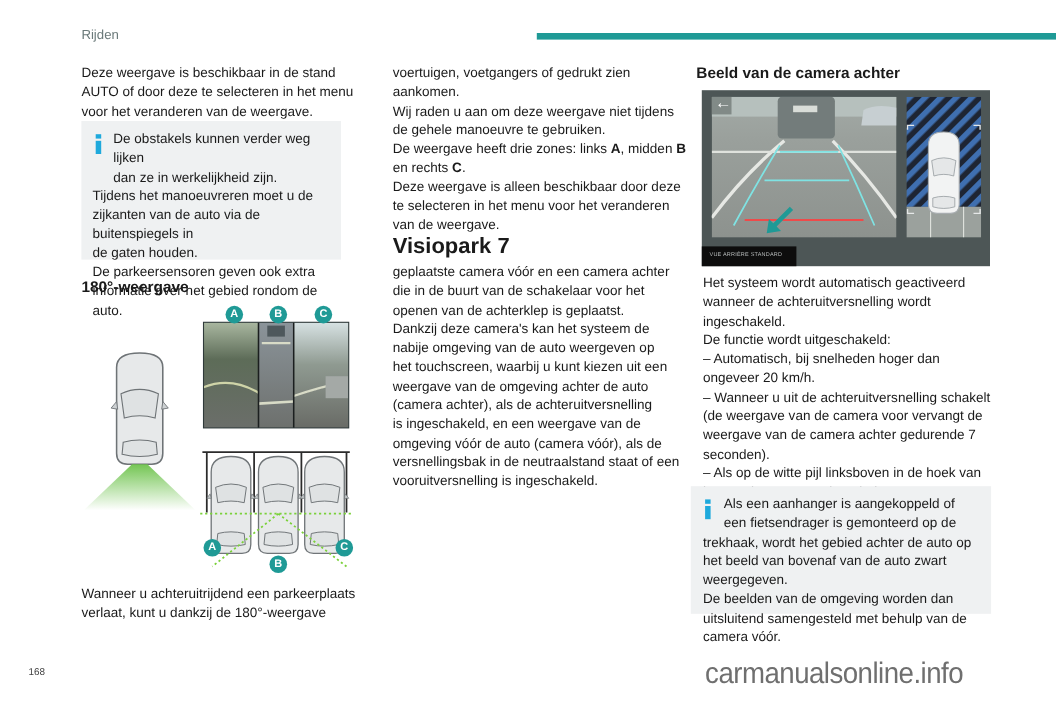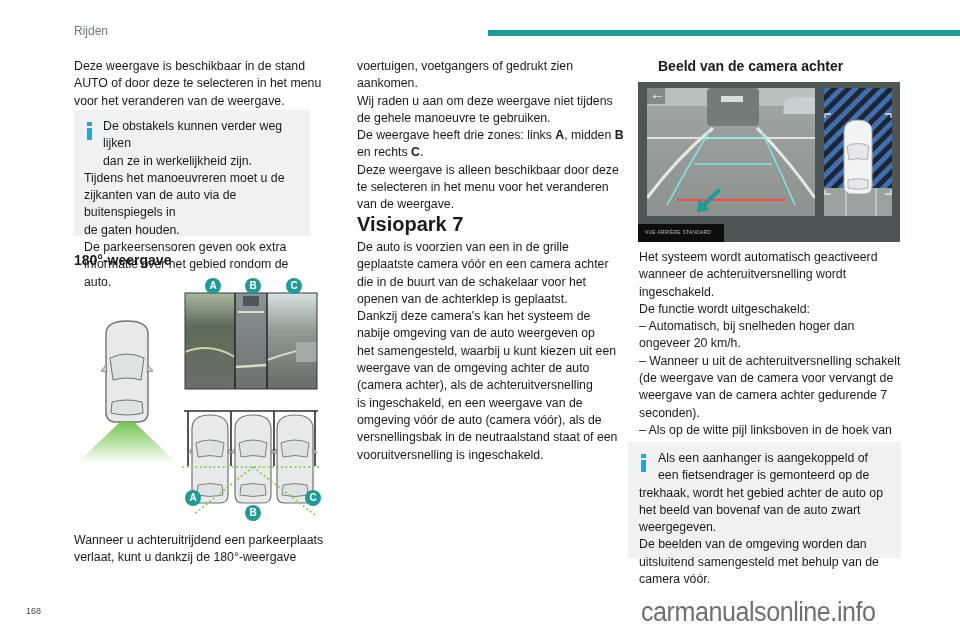--- a/index.html
+++ b/index.html
@@ -143,36 +143,35 @@
   <p><span>De weergave heeft drie zones: links </span><b>A</b><span>, midden </span><b>B</b></p>
   <p><span>en rechts </span><b>C</b><span>.</span></p>
   <p>Deze weergave is alleen beschikbaar door deze</p>
   <p>te selecteren in het menu voor het veranderen</p>
   <p>van de weergave.</p>
 </div>
 
 <div class="h1" style="left:357px; top:213px;">Visiopark 7</div>
 
 <div class="col" style="left:357px; top:239px; width:270px;">
-  <p>De auto is voorzien van een in de grille</p>
   <p>geplaatste camera vóór en een camera achter</p>
   <p>die in de buurt van de schakelaar voor het</p>
   <p>openen van de achterklep is geplaatst.</p>
   <p>Dankzij deze camera's kan het systeem de</p>
   <p>nabije omgeving van de auto weergeven op</p>
-  <p>het samengesteld, waarbij u kunt kiezen uit een</p>
+  <p>het touchscreen, waarbij u kunt kiezen uit een</p>
   <p>weergave van de omgeving achter de auto</p>
   <p>(camera achter), als de achteruitversnelling</p>
   <p>is ingeschakeld, en een weergave van de</p>
   <p>omgeving vóór de auto (camera vóór), als de</p>
   <p>versnellingsbak in de neutraalstand staat of een</p>
   <p>vooruitversnelling is ingeschakeld.</p>
 </div>
 
-<div class="h2" style="left:658px; top:58px;">Beeld van de camera achter</div>
+<div class="h2" style="left:633px; top:58px;">Beeld van de camera achter</div>
 
 <div style="position:absolute; left:638px; top:82px; width:262px; height:160px; background:#4d5656;">
   <svg style="position:absolute; left:9px; top:6px;" width="168" height="128" viewBox="0 0 168 128">
     <defs>
       <linearGradient id="road" x1="0" y1="0" x2="0" y2="1">
         <stop offset="0" stop-color="#a3aaa6"></stop>
           <stop offset="0.3" stop-color="#9aa09c"></stop>
           <stop offset="1" stop-color="#8d928e"></stop>
       </linearGradient>
     </defs>

